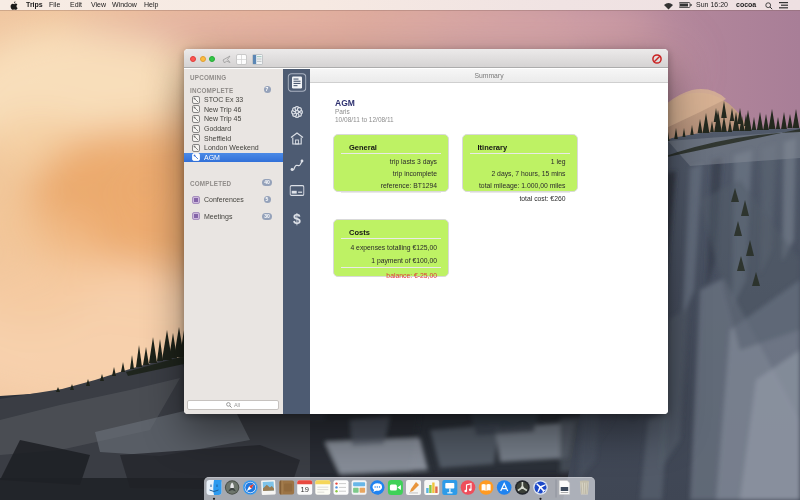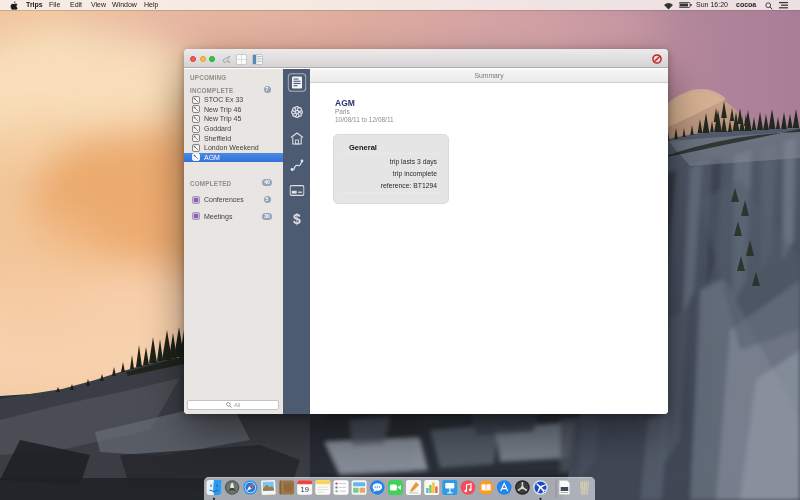--- a/index.html
+++ b/index.html
@@ -45,21 +45,21 @@
 
   
   #main { width:358px; height:345px; background:#fff; position:relative; }
   #sumbar { position:absolute; left:0; top:0; width:358px; height:14px;
     background:linear-gradient(#f6f6f6,#ebebeb); border-bottom:1px solid #cfcfcf;
     font-size:6.8px; color:#7b7b7b; text-align:center; line-height:14px; }
   #trip-title { position:absolute; left:25px; top:29px; font-size:8.5px; font-weight:bold; color:#2e3170; }
   #trip-city { position:absolute; left:25px; top:38.5px; font-size:6.5px; color:#8e8e8e; }
   #trip-dates { position:absolute; left:25px; top:47px; font-size:6.5px; color:#8e8e8e; }
 
-  .card { position:absolute; width:116px; height:70px; background:#e5e5e5;
+  .card { position:absolute; width:116px; height:58px; background:#bef264;
     border:1px solid #d9d9d9; border-radius:5px; }
   .ctitle { position:absolute; left:15px; top:8px; font-size:7.5px; font-weight:bold; color:#141414; }
   .cline { position:absolute; left:8px; right:11px; text-align:right; font-size:6.8px; color:#2b2b2b; }
   .hr { position:absolute; left:7px; right:7px; height:1px; background:#e9e9e9; }
 
   
   #dock { position:absolute; left:204px; top:477px; width:391px; height:23px;
     background:rgba(202,206,214,.78); border-radius:5px 5px 0 0;
     box-shadow:inset 0 0.5px 0 rgba(255,255,255,.5); }
 </style>
@@ -412,20 +412,37 @@
         <div id="trip-dates">10/08/11 to 12/08/11</div>
 
         <div class="card" style="left:23px; top:65px;">
           <div class="ctitle">General</div>
           <div class="hr" style="top:18px;"></div>
           <div class="cline" style="top:23px;">trip lasts 3 days</div>
           <div class="cline" style="top:35px;">trip incomplete</div>
           <div class="cline" style="top:46.5px;">reference: BT1294</div>
           <div class="hr" style="top:56.5px;"></div>
         </div>
+        <div class="card" style="left:151.5px; top:65px;">
+          <div class="ctitle">Itinerary</div>
+          <div class="hr" style="top:18px;"></div>
+          <div class="cline" style="top:23px;">1 leg</div>
+          <div class="cline" style="top:35px;">2 days, 7 hours, 15 mins</div>
+          <div class="cline" style="top:46.5px;">total mileage: 1.000,00 miles</div>
+          <div class="hr" style="top:56.5px;"></div>
+          <div class="cline" style="top:59.5px;">total cost: €260</div>
+        </div>
+        <div class="card" style="left:23px; top:150px;">
+          <div class="ctitle">Costs</div>
+          <div class="hr" style="top:18px;"></div>
+          <div class="cline" style="top:23.5px;">4 expenses totalling €125,00</div>
+          <div class="cline" style="top:36.5px;">1 payment of €100,00</div>
+          <div class="hr" style="top:47px;"></div>
+          <div class="cline" style="top:51.5px; color:#e03a3a;">balance: €-25,00</div>
+        </div>
       </div>
     </div>
   </div>
 
   <div id="dock">
   <svg width="391" height="23" viewBox="0 0 391 23">
 
     <g transform="translate(2.5,3)">
       <rect width="15" height="15" rx="3" fill="#e9f1f9"></rect>
       <path d="M7.5,0 L15,0 Q15,0 15,3 L15,12 Q15,15 12,15 L7.5,15 Q6,10 7.5,0" fill="#2c9aef"></path>

